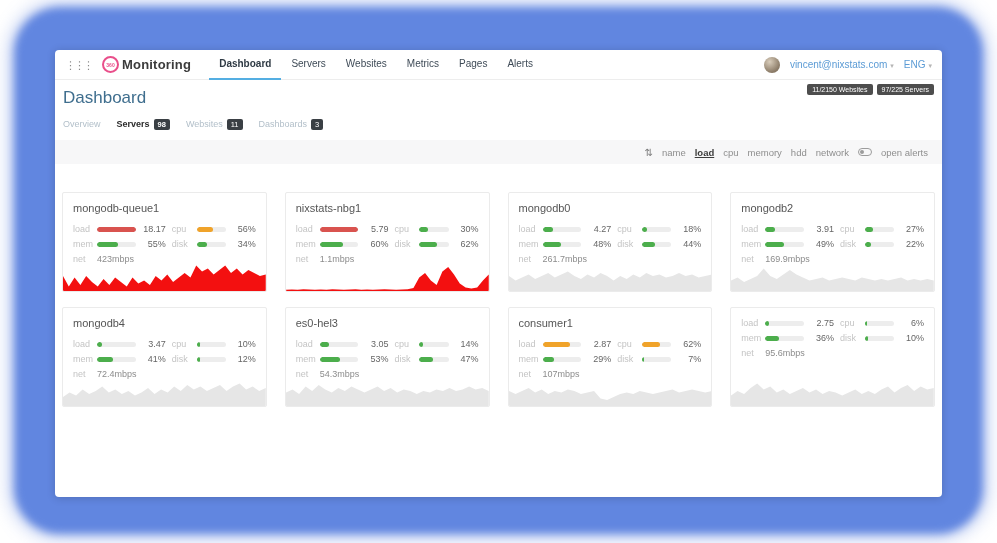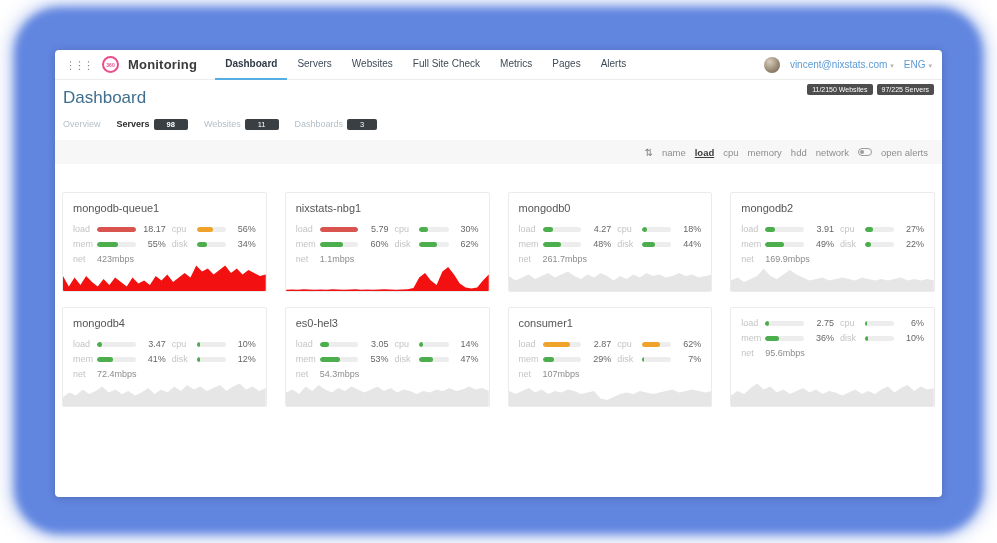--- a/index.html
+++ b/index.html
@@ -13,21 +13,21 @@
 
   
   .window { position:absolute; left:55px; top:50px; width:887px; height:447px;
             background:#fff; border-radius:4px; box-shadow:0 1px 8px rgba(0,0,0,.18); }
 
   
   .nav { height:30px; display:flex; align-items:center; padding:0 10px;
          border-bottom:1px solid #ededed; }
   .grid-icon { color:#8a8a8a; font-size:11px; letter-spacing:-2px; margin-right:10px;
                cursor:pointer; line-height:10px; }
-  .brand { display:flex; align-items:center; gap:9px; margin-right:18px; cursor:pointer; }
+  .brand { display:flex; align-items:center; gap:3px; margin-right:18px; cursor:pointer; }
   .brand-badge { width:17px; height:17px; border-radius:50%; border:2px solid #e94e8a;
                  color:#e94e8a; font-size:5px; font-weight:bold; display:flex;
                  align-items:center; justify-content:center; }
   .brand-name { font-size:13px; font-weight:700; color:#3b3b3b; letter-spacing:.2px; }
   .nav-items { display:flex; height:30px; }
   .nav-item { display:flex; align-items:center; padding:0 10px; font-size:10px;
               color:#3f4b57; cursor:pointer; border-bottom:2px solid transparent; }
   .nav-item.active { border-bottom-color:#54aee2; color:#2f3a44; font-weight:bold; }
   .nav-right { margin-left:auto; display:flex; align-items:center; gap:10px; }
   .avatar { width:16px; height:16px; border-radius:50%;
@@ -38,21 +38,21 @@
   
   .subheader { position:relative; padding:8px 8px 0; }
   .stat-badges { position:absolute; right:8px; top:4px; display:flex; gap:4px; }
   .stat-badge { background:#4d4d4d; color:#fff; font-size:7px; padding:2px 5px;
                 border-radius:2px; white-space:nowrap; }
   .page-title { font-size:17px; color:#3f6e8e; font-weight:400; line-height:20px; }
   .header-tabs { display:flex; gap:16px; margin-top:9px; height:14px; align-items:center; }
   .htab { display:flex; gap:4px; font-size:9px; color:#b2bfc9;
           cursor:pointer; }
   .htab.active { color:#2b2b2b; font-weight:bold; }
-  .htab-badge { background:#3a3f44; color:#fff; font-size:7.5px; padding:1px 13px;
+  .htab-badge { background:#3a3f44; color:#fff; font-size:7.5px; padding:1px 4px;
                 border-radius:2px; }
 
   
   .toolbar { margin-top:9px; height:24px; background:#f7f7f8; display:flex;
              justify-content:flex-end; align-items:center; gap:9px; padding-right:14px;
              font-size:9.5px; color:#8e8e8e; }
   .sort-icon::after { content:"⇅"; font-size:10px; color:#7a7a7a; }
   .sort-opt { cursor:pointer; }
   .sort-opt.active { color:#3c3c3c; font-weight:bold; text-decoration:underline; }
   .toggle-icon { width:14px; height:8px; border:1px solid #9c9c9c; border-radius:4px;
@@ -92,21 +92,20 @@
   <div class="nav">
     <span class="grid-icon">⋮⋮⋮</span>
     <div class="brand">
       <span class="brand-badge">360</span>
       <span class="brand-name">Monitoring</span>
     </div>
     <div class="nav-items" id="nav-items">
         <div class="nav-item active">Dashboard</div>
         <div class="nav-item">Servers</div>
         <div class="nav-item">Websites</div>
-        <div class="nav-item">Full Site Check</div>
         <div class="nav-item">Metrics</div>
         <div class="nav-item">Pages</div>
         <div class="nav-item">Alerts</div>
       </div>
     <div class="nav-right">
       <span class="avatar"></span>
       <span class="user-email caret">vincent@nixstats.com</span>
       <span class="lang caret">ENG</span>
     </div>
   </div>

